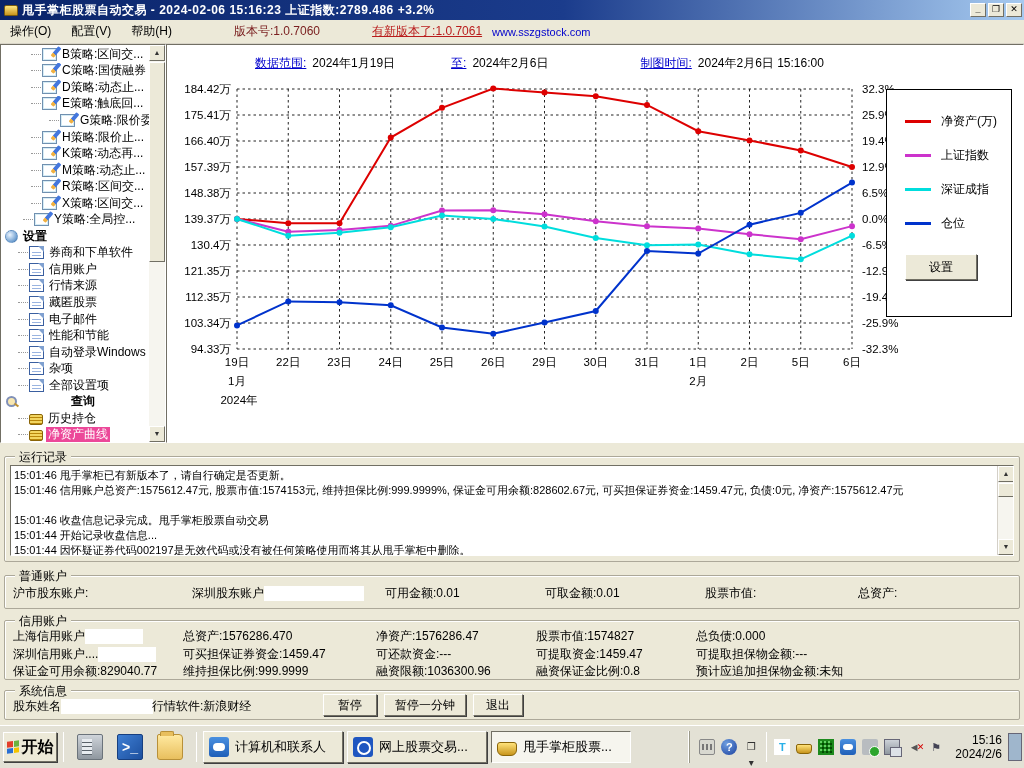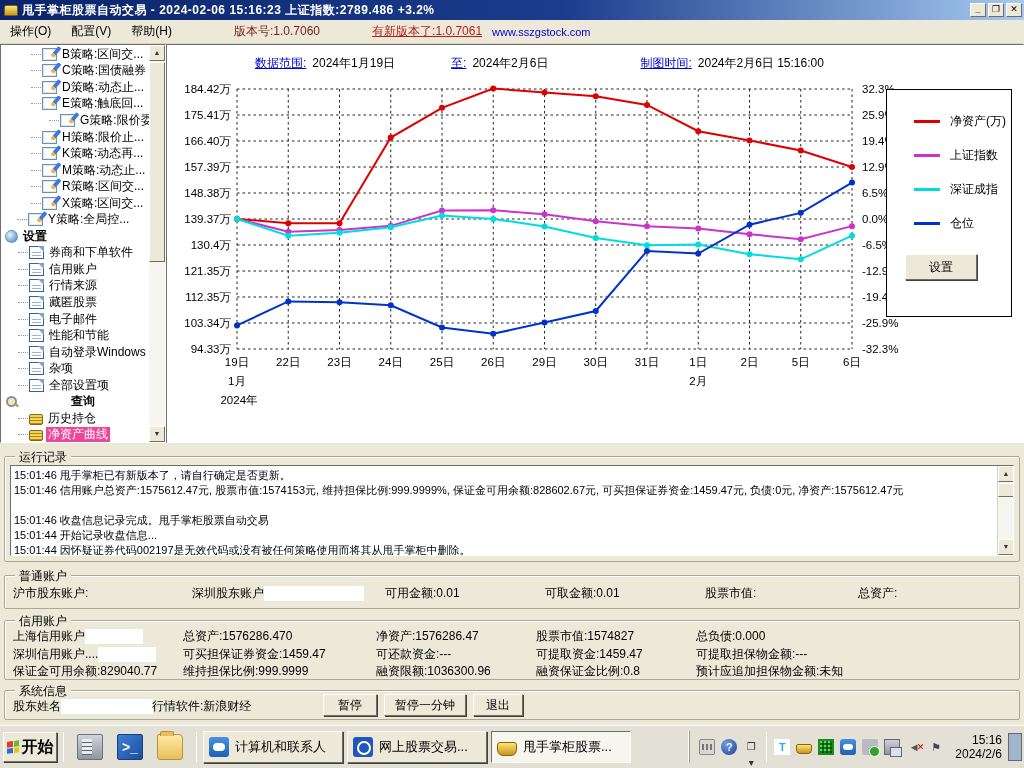--- a/index.html
+++ b/index.html
@@ -59,21 +59,21 @@
     border:1px solid; border-color:#716f64 #fff #fff #716f64; }
   .chart-head { position:absolute; left:88px; top:10px; display:flex; white-space:nowrap; font-size:12px;justify-content:space-between; }
   .chart-head .blab { color:#0000cc; text-decoration:underline; }
   .chart-head .bval { margin-left:6px; }
   .gap1 { margin-left:56px; } .gap2 { margin-left:92px; }
   svg#chart-svg { position:absolute; left:0; top:0; }
   .grid { stroke:#222; stroke-width:1; stroke-dasharray:2.5,3; }
   text.tick { font-family:"Liberation Sans","DejaVu Sans",sans-serif; font-size:11.5px; fill:#000; }
   text.left { text-anchor:end; } text.right { text-anchor:start; } text.xlab { text-anchor:middle; }
 
-  .legend { position:absolute; left:719px; top:44px; width:126px; height:228px; background:#fff; border:1px solid #000; padding:14px 0 0 27px; }
+  .legend { position:absolute; left:719px; top:44px; width:126px; height:228px; background:#fff; border:1px solid #000; padding:14px 0 0 18px; }
   .legend-row { display:flex; align-items:center; height:34px; }
   .swatch { width:26px; height:3px; margin-right:10px; flex:0 0 auto; }
   .legend .btn3d { position:absolute; left:18px; top:164px; width:72px; height:26px; }
 
   .btn3d { background:#ece9d8; border:1px solid; border-color:#fff #716f64 #716f64 #fff;
     box-shadow:1px 1px 0 #404040; font-size:12px; text-align:center; font-family:inherit; cursor:default; }
 
   
   .groupbox { position:absolute; left:4px; width:1016px; border:1px solid #aca899;
     box-shadow:inset 1px 1px 0 #fff; border-radius:2px; }
@@ -222,21 +222,21 @@
         <span class="ticon ic-strategy"></span>
         <span class="lbl">R策略:区间交...</span>
       </div>
 
       <div class="tree-item" style="padding-left: 30px;">
         <span class="conn"></span>
         <span class="ticon ic-strategy"></span>
         <span class="lbl">X策略:区间交...</span>
       </div>
 
-      <div class="tree-item" style="padding-left: 16px;">
+      <div class="tree-item" style="padding-left: 22px;">
         <span class="conn"></span>
         <span class="ticon ic-strategy"></span>
         <span class="lbl">Y策略:全局控...</span>
       </div>
 
       <div class="tree-item bold" style="padding-left: 4px;">
 
         <span class="ticon ic-gear"></span>
         <span class="lbl">设置</span>
       </div>

